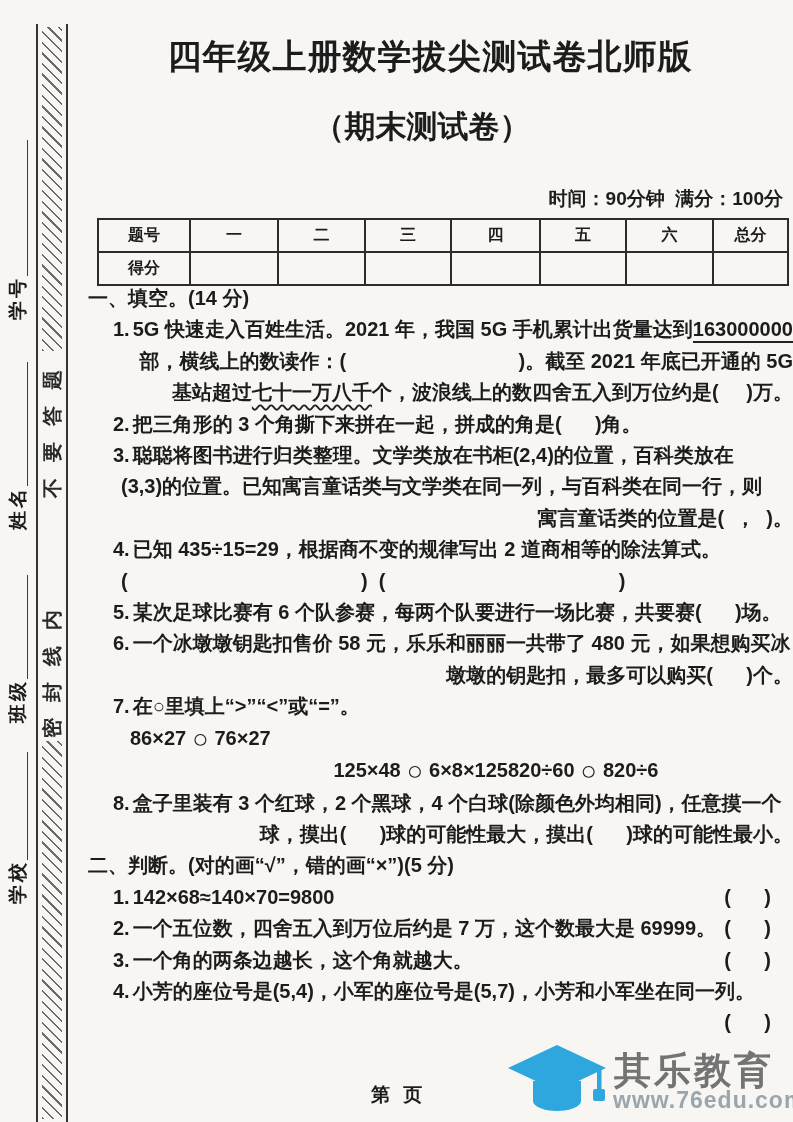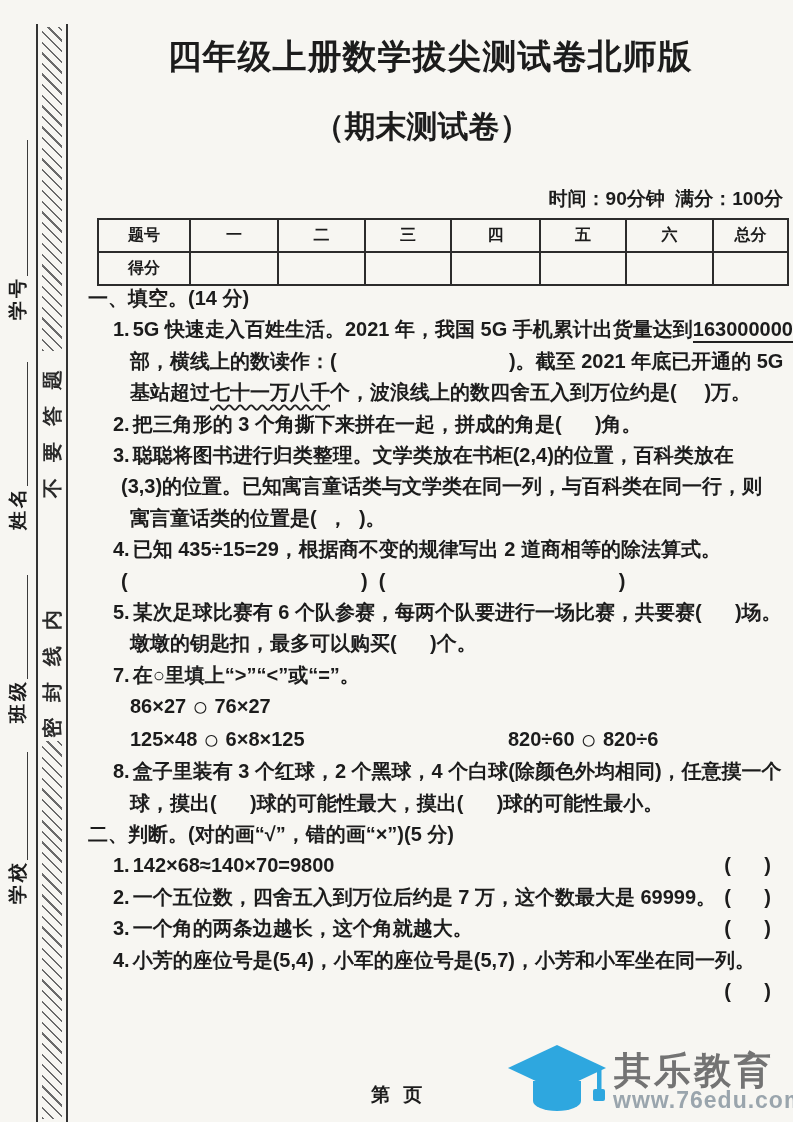--- a/index.html
+++ b/index.html
@@ -59,21 +59,21 @@
 
   
   .content{
     position:absolute;left:88px;top:283px;width:705px;
     font-size:20px;font-weight:600;line-height:31.4px;
   }
   .content > div{white-space:pre;}
   .sec-head{font-weight:bold;}
   .p25{padding-left:25px;}
   .p33{padding-left:33px;}
-  .p42{padding-left:42px;}
+  .p42{padding-left:42px;text-align:right;}
   .qno{font-weight:bold;margin-right:3px;}
   .u{border-bottom:2px solid #222;padding-bottom:1px;}
   .wavy{text-decoration:underline wavy 1.5px #222;text-underline-offset:5px;margin-top:26px;}
   .q7row{display:flex;}
   .q7cell{width:378px;}
   .cmp{font-size:27px;font-weight:400;margin:0 6px;vertical-align:-3px;}
   .ji{display:flex;padding-left:25px;padding-right:22px;}
   .ji .qtext{flex:1;white-space:pre;}
   .bk{white-space:pre;}
   .bk-line{text-align:right;padding-right:22px;}
@@ -177,20 +177,21 @@
 
     <div class="p25"><span class="qno">3.</span><span>聪聪将图书进行归类整理。文学类放在书柜(2,4)的位置，百科类放在</span></div>
     <div class="p33">(3,3)的位置。已知寓言童话类与文学类在同一列，与百科类在同一行，则</div>
     <div class="p42">寓言童话类的位置是(  ，  )。</div>
 
     <div class="p25"><span class="qno">4.</span><span>已知 435÷15=29，根据商不变的规律写出 2 道商相等的除法算式。</span></div>
     <div class="p33">(                                          )  (                                          )</div>
 
     <div class="p25"><span class="qno">5.</span><span>某次足球比赛有 6 个队参赛，每两个队要进行一场比赛，共要赛(      )场。</span></div>
 
+    <div class="p25"><span class="qno">6.</span><span>一个冰墩墩钥匙扣售价 58 元，乐乐和丽丽一共带了 480 元，如果想购买冰</span></div>
     <div class="p42">墩墩的钥匙扣，最多可以购买(      )个。</div>
 
     <div class="p25"><span class="qno">7.</span><span>在○里填上“&gt;”“&lt;”或“=”。</span></div>
     <div class="p42 q7row">
       <span><span>86×27</span><span class="cmp">○</span><span>76×27</span></span>
     </div>
     <div class="p42 q7row">
       <span class="q7cell"><span>125×48</span><span class="cmp">○</span><span>6×8×125</span></span>
       <span><span>820÷60</span><span class="cmp">○</span><span>820÷6</span></span>
     </div>

